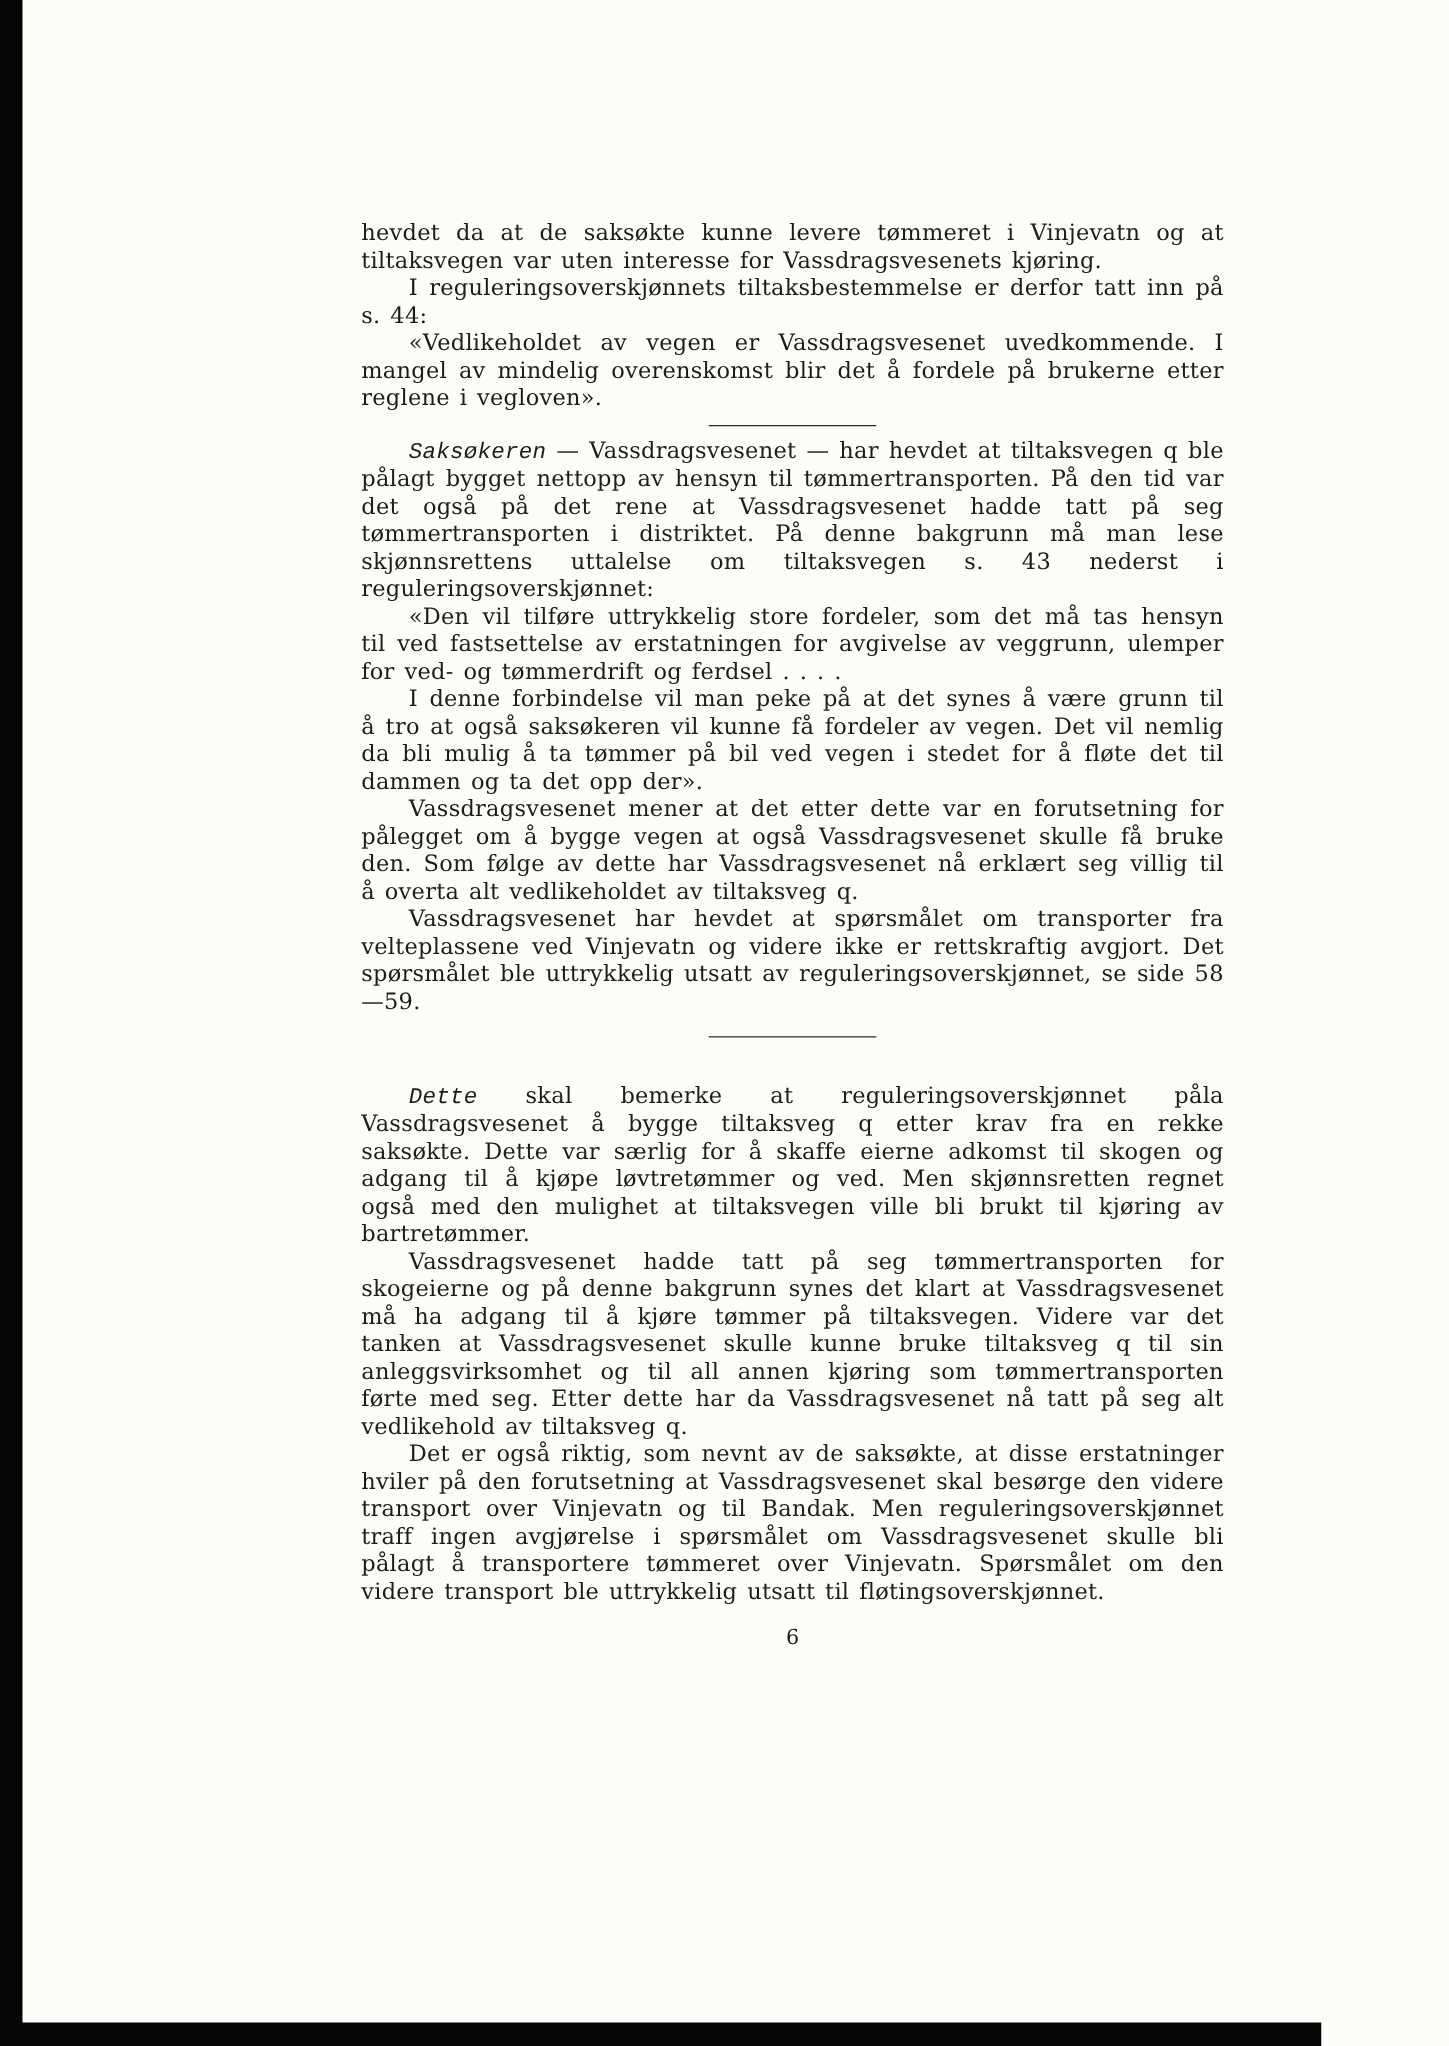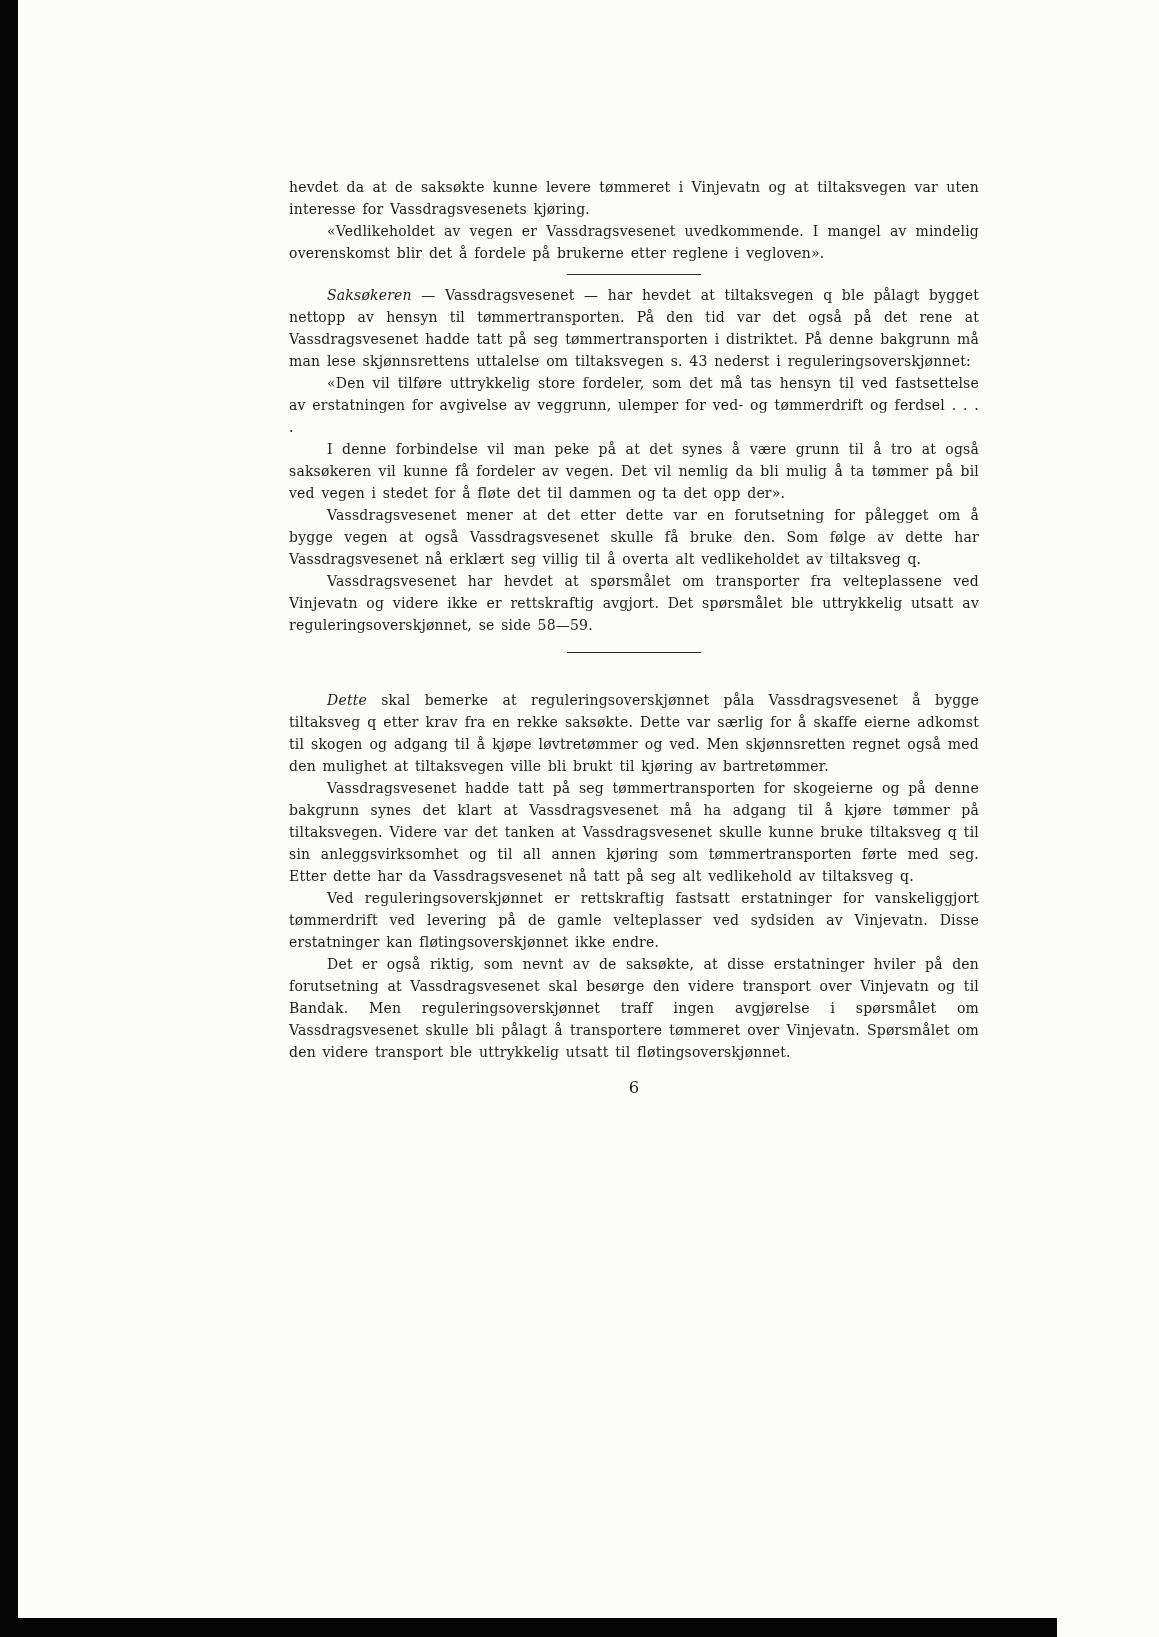--- a/index.html
+++ b/index.html
@@ -23,28 +23,28 @@
     width: 1057px; height: 19px;
     background: #060606;
   }
   .text-column {
     position: absolute;
     left: 289px;
     top: 176px;
     width: 690px;
   }
   .para {
-    font-size: 14px;
+    font-size: 18px;
     line-height: 22px;
     text-align: justify;
     letter-spacing: 0.2px;
     word-spacing: 2px;
   }
   .para.indent { text-indent: 38px; }
-  .para em { font-style: italic; }
+  .para em { font-style: italic; font-family: Liberation Mono, monospace; }
   .divider {
     width: 134px;
     height: 0;
     border-top: 1.5px solid #2b2a26;
     margin: 10px auto 9px auto;
   }
   .divider.large-gap {
     margin: 16px auto 36px auto;
   }
   .page-number {
@@ -54,29 +54,29 @@
     line-height: 22px;
   }
 </style>
 </head>
 <body>
 
 <div class="page">
   <div class="text-column">
 
   <p class="para">hevdet da at de saksøkte kunne levere tømmeret i Vinjevatn og at tiltaksvegen var uten interesse for Vassdragsvesenets kjøring.</p>
+      <p class="para indent">I reguleringsoverskjønnets tiltaksbestemmelse er derfor tatt inn på s. 44:</p>
       <p class="para indent">«Vedlikeholdet av vegen er Vassdragsvesenet uvedkommende. I mangel av mindelig overenskomst blir det å fordele på brukerne etter reglene i vegloven».</p>
       <div class="divider"></div>
       <p class="para indent"><em>Saksøkeren</em> — Vassdragsvesenet — har hevdet at tiltaksvegen q ble pålagt bygget nettopp av hensyn til tømmertransporten. På den tid var det også på det rene at Vassdragsvesenet hadde tatt på seg tømmertransporten i distriktet. På denne bakgrunn må man lese skjønnsrettens uttalelse om tiltaksvegen s. 43 nederst i reguleringsoverskjønnet:</p>
       <p class="para indent">«Den vil tilføre uttrykkelig store fordeler, som det må tas hensyn til ved fastsettelse av erstatningen for avgivelse av veggrunn, ulemper for ved- og tømmerdrift og ferdsel . . . .</p>
       <p class="para indent">I denne forbindelse vil man peke på at det synes å være grunn til å tro at også saksøkeren vil kunne få fordeler av vegen. Det vil nemlig da bli mulig å ta tømmer på bil ved vegen i stedet for å fløte det til dammen og ta det opp der».</p>
       <p class="para indent">Vassdragsvesenet mener at det etter dette var en forutsetning for pålegget om å bygge vegen at også Vassdragsvesenet skulle få bruke den. Som følge av dette har Vassdragsvesenet nå erklært seg villig til å overta alt vedlikeholdet av tiltaksveg q.</p>
       <p class="para indent">Vassdragsvesenet har hevdet at spørsmålet om transporter fra velteplassene ved Vinjevatn og videre ikke er rettskraftig avgjort. Det spørsmålet ble uttrykkelig utsatt av reguleringsoverskjønnet, se side 58—59.</p>
       <div class="divider large-gap"></div>
       <p class="para indent"><em>Dette</em> skal bemerke at reguleringsoverskjønnet påla Vassdragsvesenet å bygge tiltaksveg q etter krav fra en rekke saksøkte. Dette var særlig for å skaffe eierne adkomst til skogen og adgang til å kjøpe løvtretømmer og ved. Men skjønnsretten regnet også med den mulighet at tiltaksvegen ville bli brukt til kjøring av bartretømmer.</p>
       <p class="para indent">Vassdragsvesenet hadde tatt på seg tømmertransporten for skogeierne og på denne bakgrunn synes det klart at Vassdragsvesenet må ha adgang til å kjøre tømmer på tiltaksvegen. Videre var det tanken at Vassdragsvesenet skulle kunne bruke tiltaksveg q til sin anleggsvirksomhet og til all annen kjøring som tømmertransporten førte med seg. Etter dette har da Vassdragsvesenet nå tatt på seg alt vedlikehold av tiltaksveg q.</p>
-      <p class="para indent">Ved reguleringsoverskjønnet er rettskraftig fastsatt erstatninger for vanskeliggjort tømmerdrift ved levering på de gamle velteplasser ved sydsiden av Vinjevatn. Disse erstatninger kan fløtingsoverskjønnet ikke endre.</p>
       <p class="para indent">Det er også riktig, som nevnt av de saksøkte, at disse erstatninger hviler på den forutsetning at Vassdragsvesenet skal besørge den videre transport over Vinjevatn og til Bandak. Men reguleringsoverskjønnet traff ingen avgjørelse i spørsmålet om Vassdragsvesenet skulle bli pålagt å transportere tømmeret over Vinjevatn. Spørsmålet om den videre transport ble uttrykkelig utsatt til fløtingsoverskjønnet.</p>
       <div class="page-number">6</div>
     </div>
   <div class="scan-bar-left"></div>
   <div class="scan-bar-bottom"></div>
 </div>
 
 </body></html>

